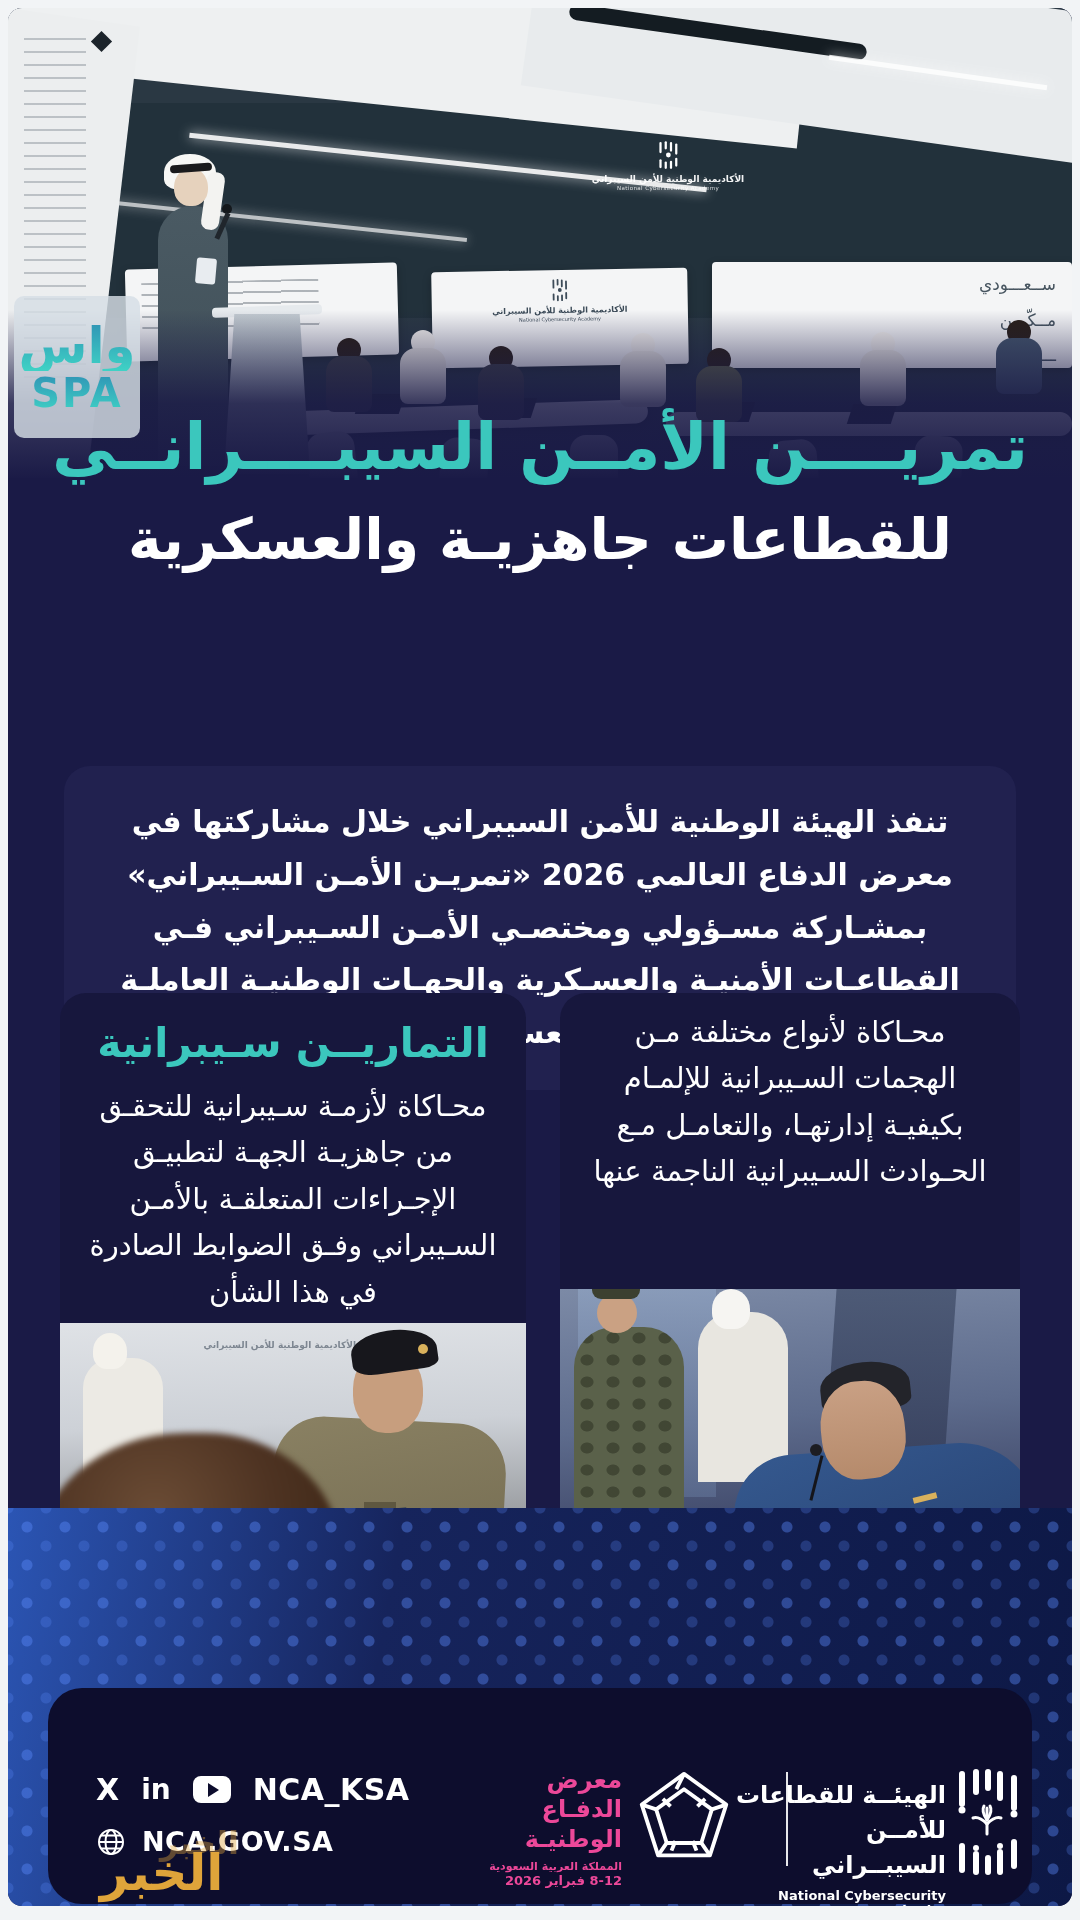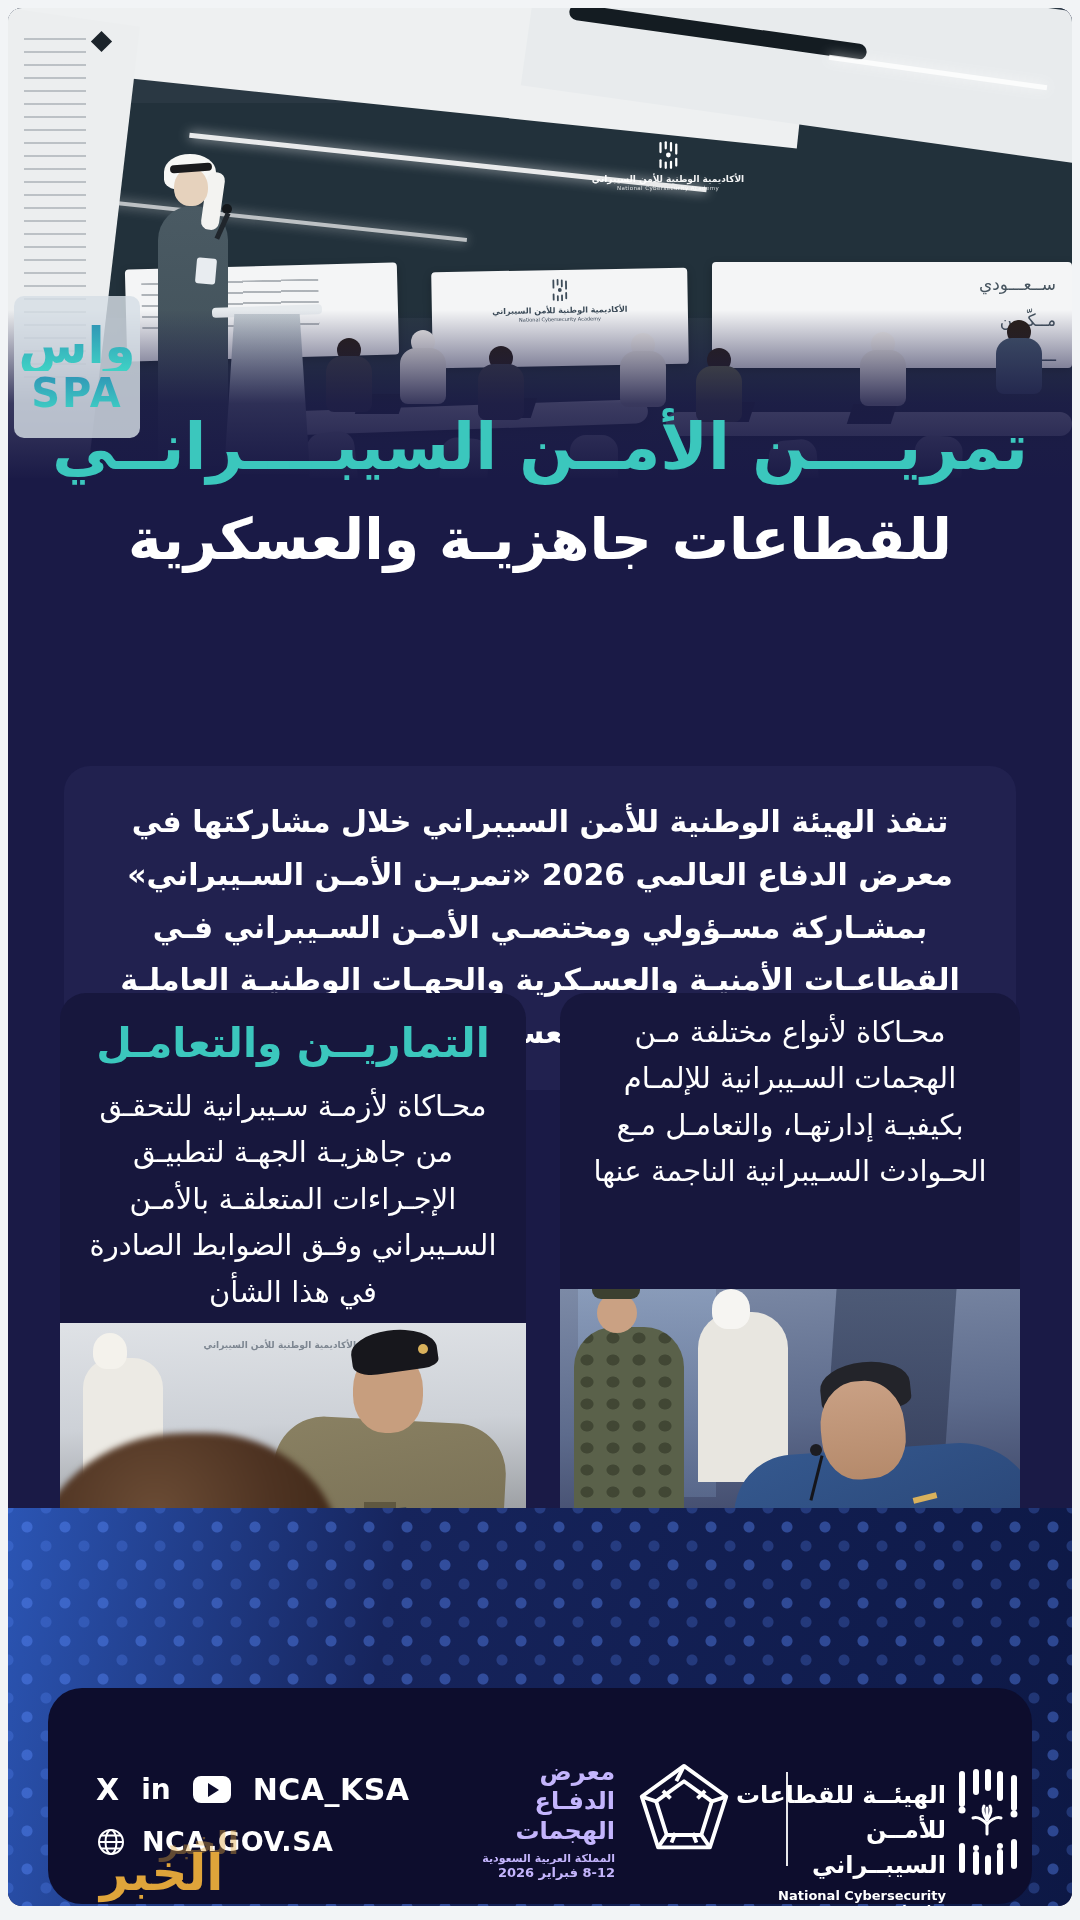--- a/index.html
+++ b/index.html
@@ -147,21 +147,21 @@
           linear-gradient(100deg,#2b55b4 0%,#16245c 35%,#0d1845 100%);}
   .bar{left:40px;top:1680px;width:984px;height:216px;background:#0d0d2d;border-radius:34px;z-index:8;}
   .social{left:48px;top:84px;display:flex;align-items:center;gap:22px;color:#fff;}
   .xIcon{font-size:30px;font-weight:900;line-height:1;}
   .inIcon{font-size:28px;font-weight:800;line-height:1;}
   .ytIcon{width:38px;height:27px;background:#fff;border-radius:8px;display:flex;align-items:center;justify-content:center;}
   .ytTri{width:0;height:0;border-left:11px solid #0d0d2d;border-top:7px solid transparent;border-bottom:7px solid transparent;margin-left:3px;}
   .handle{font-size:30px;font-weight:700;letter-spacing:.5px;}
   .webRow{left:48px;top:138px;display:flex;align-items:center;gap:16px;color:#fff;}
   .site{font-size:27px;font-weight:700;letter-spacing:.5px;}
-  .wds{right:300px;top:70px;display:flex;align-items:flex-start;gap:21px;color:#c4b5fd;}
+  .wds{right:300px;top:78px;display:flex;align-items:flex-start;gap:14px;color:#ec4899;}
   .wdsText{text-align:right;direction:rtl;}
   .wdsLine{font-size:24px;font-weight:800;line-height:1.22;}
   .wdsCountry{font-size:11px;font-weight:700;margin-top:6px;}
   .wdsDates{font-size:13px;font-weight:800;direction:rtl;}
   .wdsEmblem{width:96px;height:104px;}
   .divider{right:244px;top:84px;width:2px;height:94px;background:rgba(255,255,255,.9);}
   .ncaText{right:86px;top:90px;width:220px;text-align:right;direction:rtl;color:#fff;}
   .ncaAr{font-size:24px;font-weight:800;line-height:1.45;}
   .ncaEn{font-size:13px;font-weight:700;margin-top:6px;direction:ltr;text-align:right;}
   .ncaMark{right:8px;top:80px;width:74px;height:108px;}
@@ -292,21 +292,21 @@
       <div class="spaAr">واس</div>
       <div class="spaEn">SPA</div>
     </div>
 
     <div class="abs titleMain">تمريــــن الأمــن السيبــــرانــي</div>
     <div class="abs titleSub">للقطاعات جاهزيـة والعسكرية</div>
 
     <div class="abs intro">تنفذ الهيئة الوطنية للأمن السيبراني خلال مشاركتها في معرض الدفاع العالمي 2026 «تمريـن الأمـن السـيبراني» بمشـاركة مسـؤولي ومختصـي الأمـن السـيبراني فـي القطاعـات الأمنيـة والعسـكرية والجهـات الوطنيـة العاملـة فـي قطـاع الصناعـات العسكرية والدفاعية بالمملكة</div>
 
     <div class="card cardAdmin">
-      <div class="cardTitle">التماريــن والتعامـل</div>
+      <div class="cardTitle">التماريــن سـيبرانية</div>
       <div class="cardBody">محـاكاة لأزمـة سـيبرانية للتحقـق من جاهزيـة الجهـة لتطبيـق الإجـراءات المتعلقـة بالأمـن السـيبراني وفـق الضوابط الصادرة في هذا الشأن</div>
       <div class="photo photoAdmin">
         <div class="abs aWallLogo">
           <div class="ar">الأكاديمية الوطنية للأمن السيبراني</div>
         </div>
         <div class="abs aMan2"></div>
         <div class="abs aMan2Head"></div>
         <div class="abs aTorso"></div>
         <div class="abs aHead"></div>
         <div class="abs aBeret"></div>
@@ -364,21 +364,21 @@
               <path d="M5 21.5 h20"></path>
           </g>
         </svg>
         <span class="site">NCA.GOV.SA</span>
       </div>
 
       <div class="abs wds">
         <div class="wdsText">
           <div class="wdsLine">معرض</div>
           <div class="wdsLine">الدفـاع</div>
-          <div class="wdsLine">الهجمات</div>
+          <div class="wdsLine">الوطنيـة</div>
           <div class="wdsCountry">المملكة العربية السعودية</div>
           <div class="wdsDates">8-12 فبراير 2026</div>
         </div>
         <svg class="wdsEmblem" viewBox="0 0 100 100">
           <g stroke="#fff" stroke-width="4" fill="none" stroke-linejoin="round">
             <polygon points="50,4 94,36 77,89 23,89 6,36"></polygon>
             <polygon points="50,20 79,41 68,76 32,76 21,41"></polygon>
             <path d="M50 4 L42 20 M94 36 L79 41 M77 89 L68 76 M23 89 L32 76 M6 36 L21 41"></path>
             <path d="M28 30 l8 8 M72 30 l-8 8 M63 84 l-4 -10 M37 84 l4 -10"></path>
           </g>

